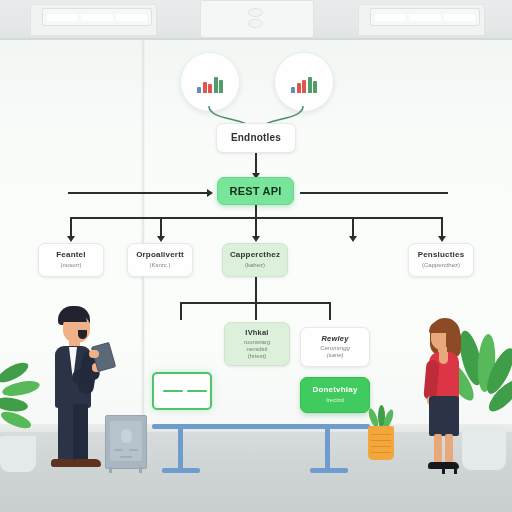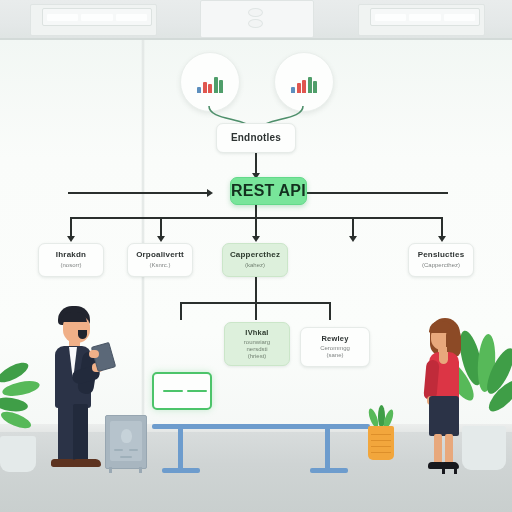--- a/index.html
+++ b/index.html
@@ -171,40 +171,40 @@
     </div>
 
     <div class="ln lnv" style="left:255px;top:153px;height:22px;"></div>
     <div class="arw" style="left:252px;top:173px;"></div>
 
     <div class="ln lnh" style="left:68px;top:192px;width:140px;"></div>
     <div class="arwr" style="left:207px;top:189px;"></div>
 
     <div class="ln lnh" style="left:300px;top:192px;width:148px;"></div>
 
-    <div class="node api" style="left:230px;top:177px;width:77px;height:28px;font-size:16px;">
+    <div class="node api" style="left:217px;top:177px;width:77px;height:28px;font-size:11px;">
       <span class="t">REST API</span>
     </div>
 
     <div class="ln lnv" style="left:255px;top:205px;height:13px;"></div>
     <div class="ln lnh" style="left:70px;top:217px;width:372px;"></div>
 
     <div class="ln lnv" style="left:70px;top:217px;height:21px;"></div>
     <div class="arw" style="left:67px;top:236px;"></div>
     <div class="ln lnv" style="left:160px;top:217px;height:21px;"></div>
     <div class="arw" style="left:157px;top:236px;"></div>
     <div class="ln lnv" style="left:255px;top:217px;height:21px;"></div>
     <div class="arw" style="left:252px;top:236px;"></div>
     <div class="ln lnv" style="left:352px;top:217px;height:21px;"></div>
     <div class="arw" style="left:349px;top:236px;"></div>
     <div class="ln lnv" style="left:441px;top:217px;height:21px;"></div>
     <div class="arw" style="left:438px;top:236px;"></div>
 
     <div class="node white" style="left:38px;top:243px;width:66px;height:34px;font-size:8px;">
-      <span class="t">Ihrakdn</span>
+      <span class="t">Feantel</span>
       <span class="s" style="font-size:6px;">(nosorr)</span>
     </div>
     <div class="node white" style="left:127px;top:243px;width:66px;height:34px;font-size:8px;">
       <span class="t">Orpoalivertt</span>
       <span class="s" style="font-size:6px;">(Ksnrc.)</span>
     </div>
     <div class="node mint" style="left:222px;top:243px;width:66px;height:34px;font-size:8px;">
       <span class="t">Cappercthez</span>
       <span class="s" style="font-size:6px;">(kahez)</span>
     </div>
@@ -218,33 +218,37 @@
     <div class="ln lnv" style="left:180px;top:302px;height:18px;"></div>
     <div class="ln lnv" style="left:255px;top:302px;height:18px;"></div>
     <div class="ln lnv" style="left:329px;top:302px;height:18px;"></div>
 
     <div class="node mint" style="left:224px;top:322px;width:66px;height:44px;font-size:7.5px;">
       <span class="t">IVhkal</span>
       <span class="s" style="font-size:6px;white-space:pre-line;">rounwiarg
 nersdsti
 (hriest)</span>
     </div>
-    <div class="node white" style="left:300px;top:327px;width:70px;height:40px;font-size:7.5px;">
+    <div class="node white" style="left:300px;top:327px;width:70px;height:40px;font-size:7.5px;font-style:italic;">
       <span class="t">Rewley</span>
       <span class="s" style="font-size:6px;white-space:pre-line;">Cerommgg
 (sane)</span>
     </div>
 
     <div class="screencard" style="left:152px;top:372px;width:60px;height:38px;">
       <i style="width:20px;"></i>
       <i style="width:20px;margin-left:24px;margin-top:-7px;"></i>
     </div>
     <svg class="cursor" style="left:200px;top:386px;" width="26" height="30" viewBox="0 0 26 30">
       <path d="M2 2 L2 22 L7 17 L11 27 L15 25 L11 16 L18 16 Z" fill="#2b3038" stroke="#1b1f26" stroke-width="1"></path>
     </svg>
+    <div class="node green" style="left:300px;top:377px;width:70px;height:36px;font-size:8px;">
+      <span class="t">Donetvhlay</span>
+      <span class="s" style="font-size:6px;opacity:.85;">Irecizd</span>
+    </div>
   </div>
 
   <div class="pot" style="left:0px;top:360px;width:48px;height:112px;">
     <div class="leaf leaf-d" style="left:-4px;top:6px;width:34px;height:13px;transform:rotate(-28deg);"></div>
     <div class="leaf" style="left:2px;top:22px;width:38px;height:13px;transform:rotate(-12deg);"></div>
     <div class="leaf leaf-d" style="left:-6px;top:38px;width:34px;height:13px;transform:rotate(8deg);"></div>
     <div class="leaf" style="left:0px;top:54px;width:32px;height:12px;transform:rotate(22deg);"></div>
     <div class="pot-body" style="left:0px;top:76px;width:36px;height:36px;"></div>
   </div>
 

